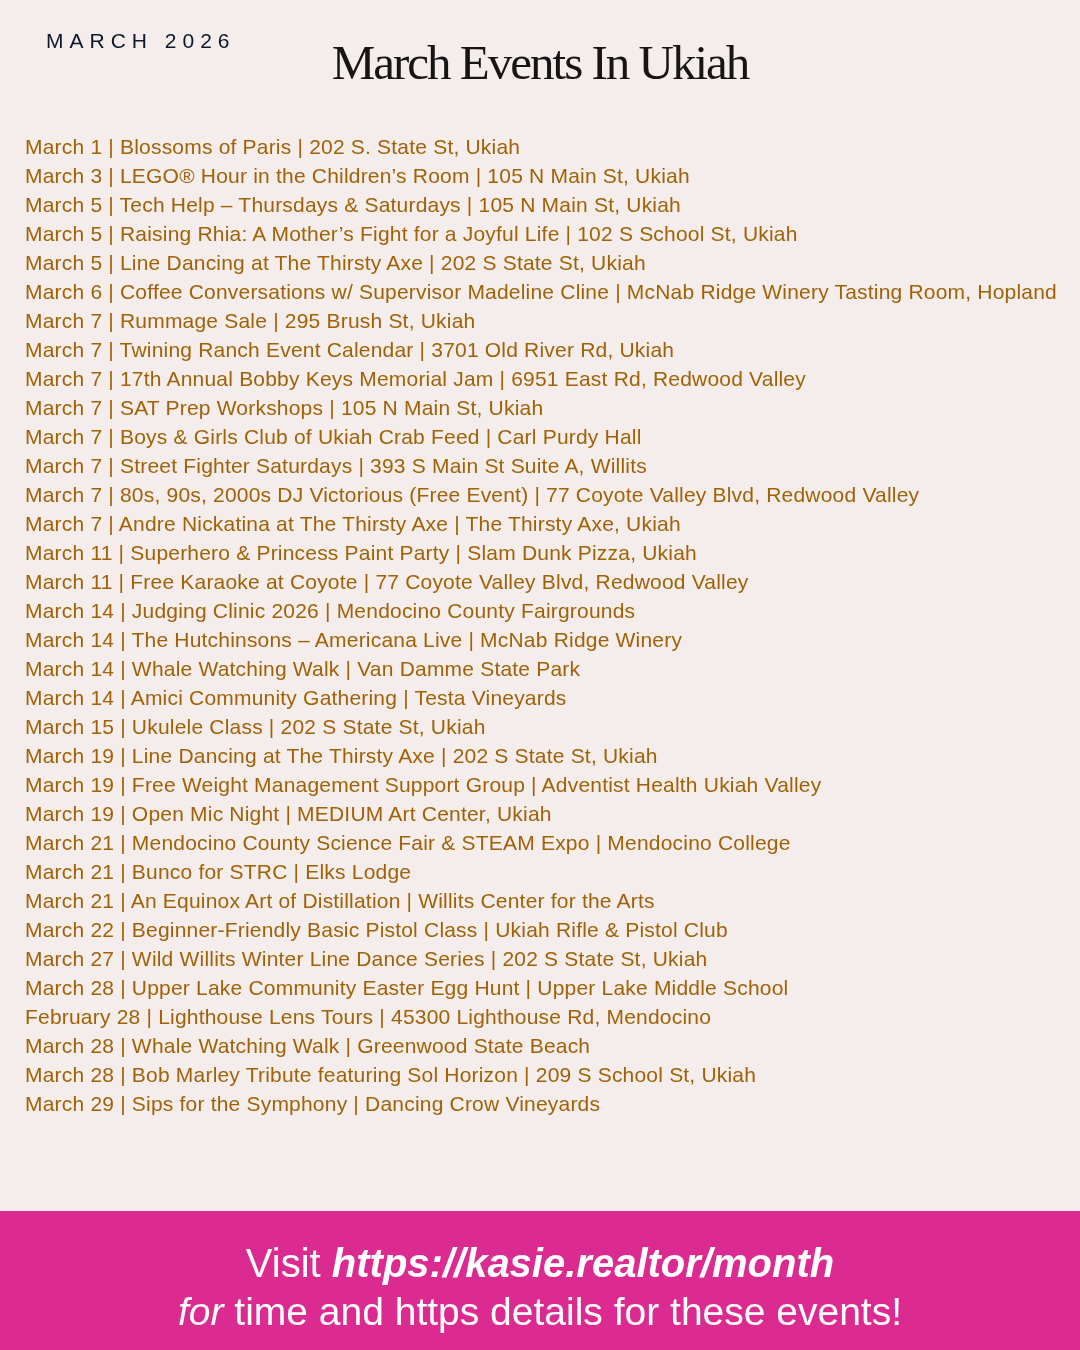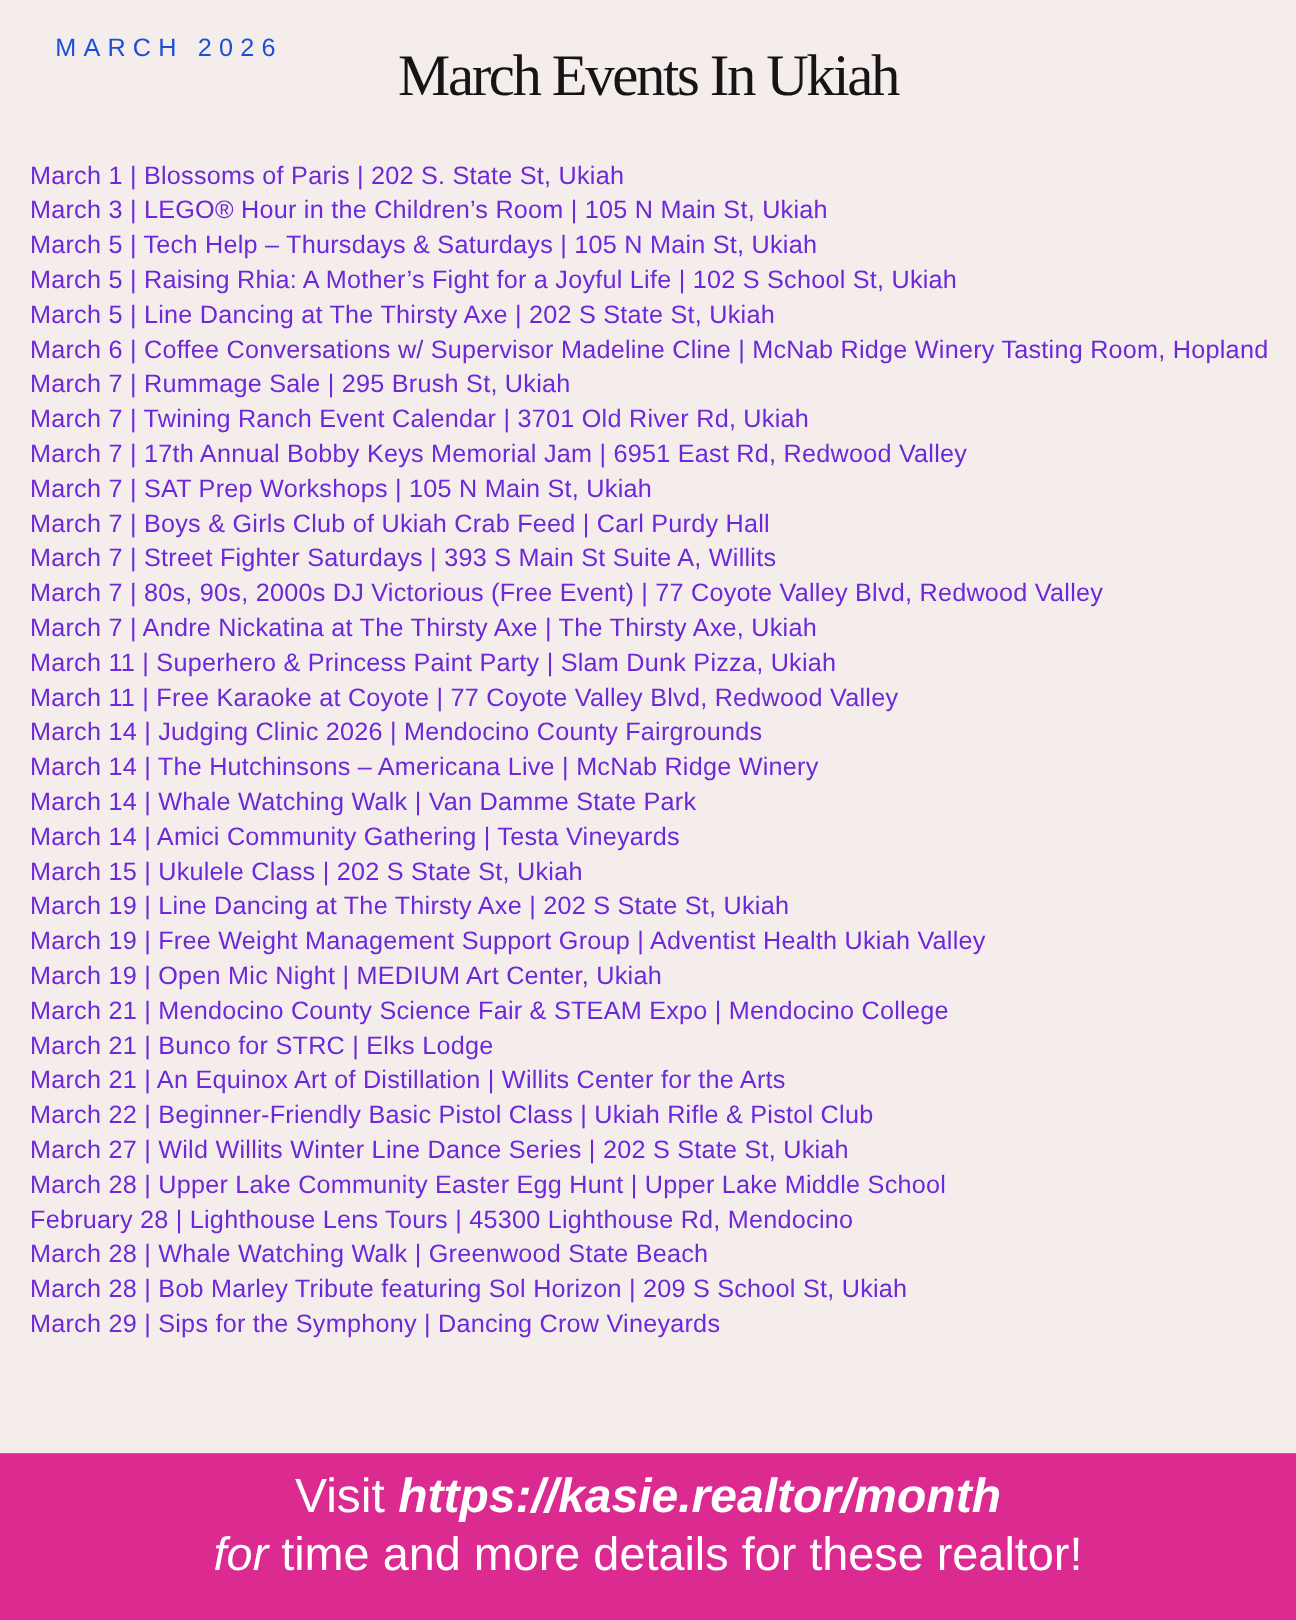--- a/index.html
+++ b/index.html
@@ -9,58 +9,58 @@
     font-family: "Liberation Sans", sans-serif;
     overflow: hidden;
     position: relative;
   }
   .eyebrow {
     position: absolute;
     left: 46px;
     top: 29px;
     font-size: 21px;
     letter-spacing: 6px;
-    color: #1d4ed8;
+    color: #0f172a;
     font-weight: 400;
   }
   .title {
     position: absolute;
     top: 34px;
     left: 0;
     width: 100%;
     text-align: center;
     font-family: "Liberation Serif", serif;
     font-weight: 400;
     font-size: 49px;
     letter-spacing: -2px;
     color: #171415;
   }
   .events {
     position: absolute;
     top: 132px;
     left: 25px;
     right: 0;
-    color: #6d28d9;
+    color: #a16207;
     font-size: 21px;
     line-height: 29px;
     letter-spacing: 0.2px;
     white-space: nowrap;
     overflow: hidden;
   }
   .event-row { height: 29px; }
   .footer {
     position: absolute;
     left: 0;
     bottom: 0;
     width: 100%;
     height: 139px;
     background: #DB2B91;
     color: #ffffff;
     text-align: center;
-    padding-top: 12px;
+    padding-top: 28px;
   }
   .footer-line1 { font-size: 40px; line-height: 48px; }
   .footer-line1 .url { font-weight: 700; font-style: italic; }
   .footer-line2 { font-size: 39px; line-height: 50px; }
   .footer-line2 .it { font-style: italic; }
 </style>
 </head>
 <body>
 
 <div class="page">
@@ -104,17 +104,17 @@
       <div class="event-row">March 28 | Whale Watching Walk | Greenwood State Beach</div>
       <div class="event-row">March 28 | Bob Marley Tribute featuring Sol Horizon | 209 S School St, Ukiah</div>
       <div class="event-row">March 29 | Sips for the Symphony | Dancing Crow Vineyards</div>
     </div>
 
   <div class="footer">
     <div class="footer-line1">
       <span>Visit </span><span class="url">https://kasie.realtor/month</span>
     </div>
     <div class="footer-line2">
-      <span class="it">for</span><span> time and more details for these realtor!</span>
+      <span class="it">for</span><span> time and https details for these events!</span>
     </div>
   </div>
 
 </div>
 
 </body></html>

